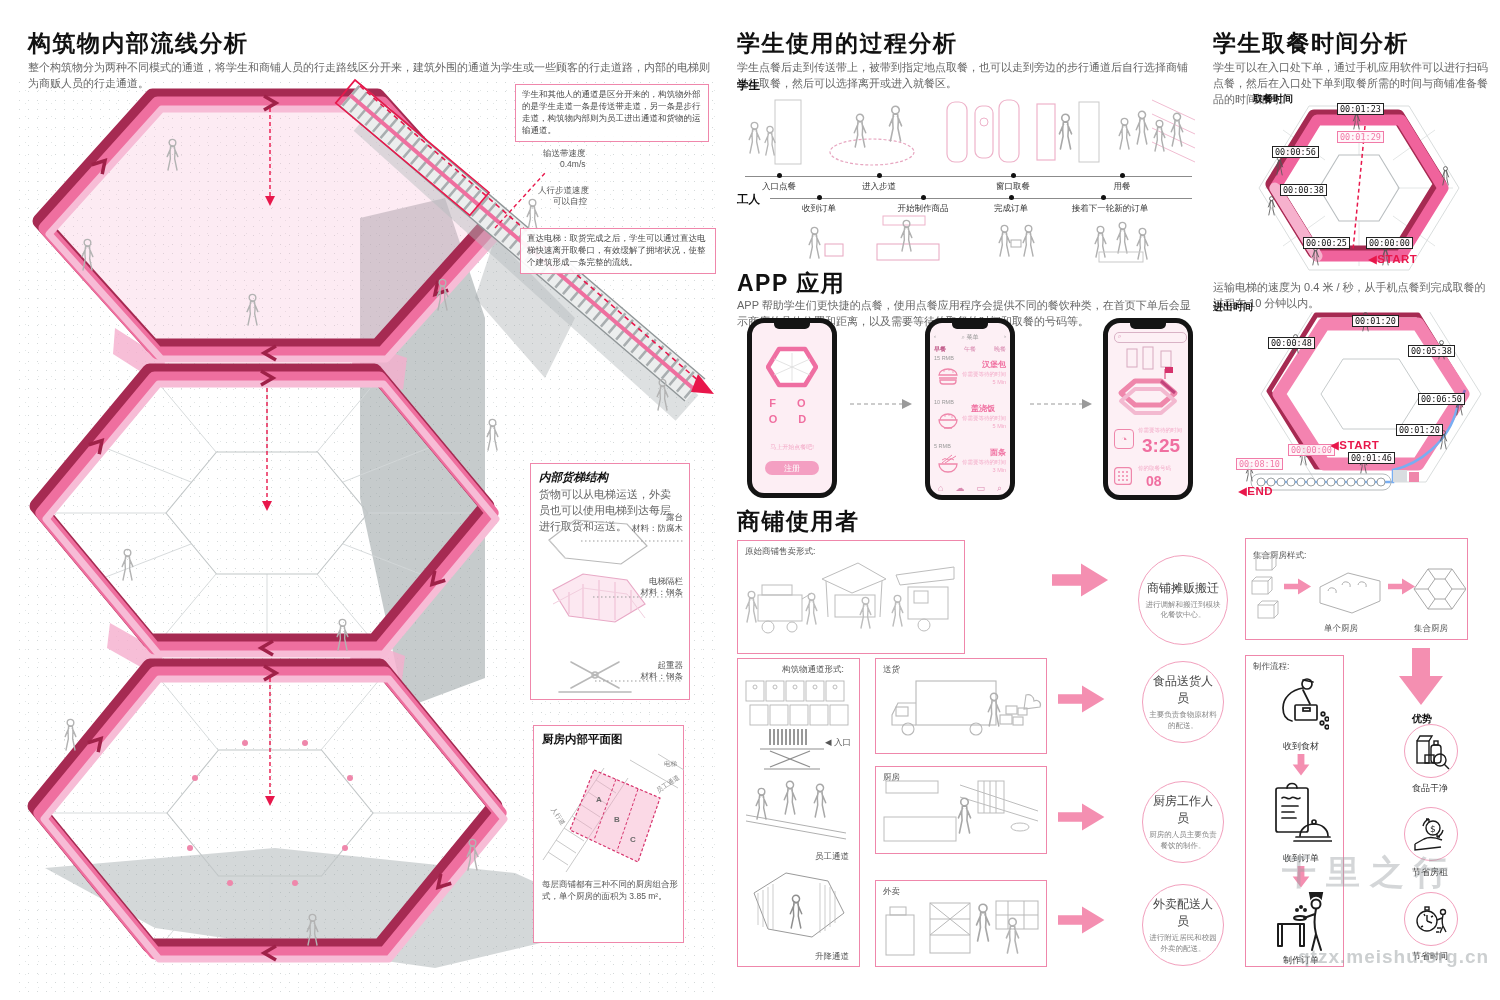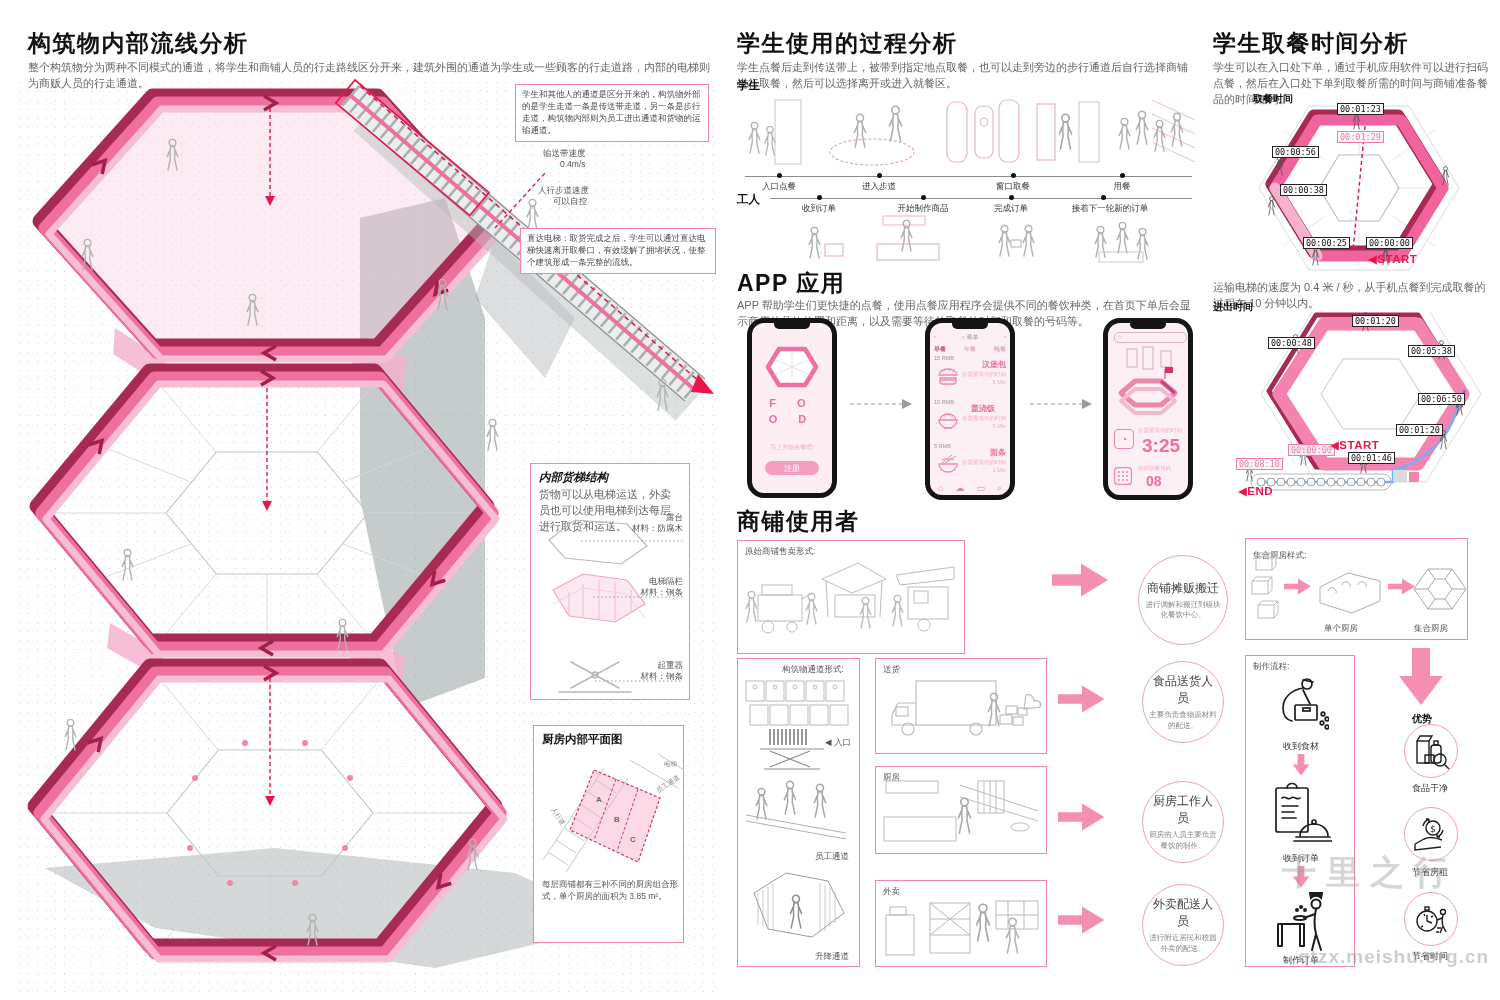--- a/index.html
+++ b/index.html
@@ -756,21 +756,21 @@
     </svg>
     <div class="abs boxlab" style="left:78px;top:84px;">单个厨房</div>
     <div class="abs boxlab" style="left:168px;top:84px;">集合厨房</div>
   </div>
 
   <svg class="abs" style="left:1398px;top:648px;" width="46" height="58">
       <use href="#darrow" fill="#f48fb1"></use>
     </svg>
   <div class="abs minitag" style="left:1412px;top:712px;">优势</div>
 
-  <div class="abs sbox" style="left:1245px;top:655px;width:110px;height:312px;">
+  <div class="abs sbox" style="left:1245px;top:655px;width:99px;height:312px;">
     <div class="abs boxlab" style="left:7px;top:5px;">制作流程:</div>
     <svg class="abs" style="left:27px;top:18px;" width="56" height="62" viewBox="0 0 56 62">
       <g stroke="#1c1c1c" stroke-width="1.7" fill="none" stroke-linecap="round">
         <circle cx="34" cy="10" r="5"></circle>
           <path d="M30,6 L40,8"></path>
         <path d="M30,14 C18,16 10,24 10,34 C10,42 14,46 19,47"></path>
         <path d="M30,16 L37,30"></path>
           <rect x="22" y="31" width="22" height="15" rx="1"></rect>
           <rect x="30" y="34" width="7" height="3"></rect>
         <circle cx="50" cy="40" r="1.8"></circle>

